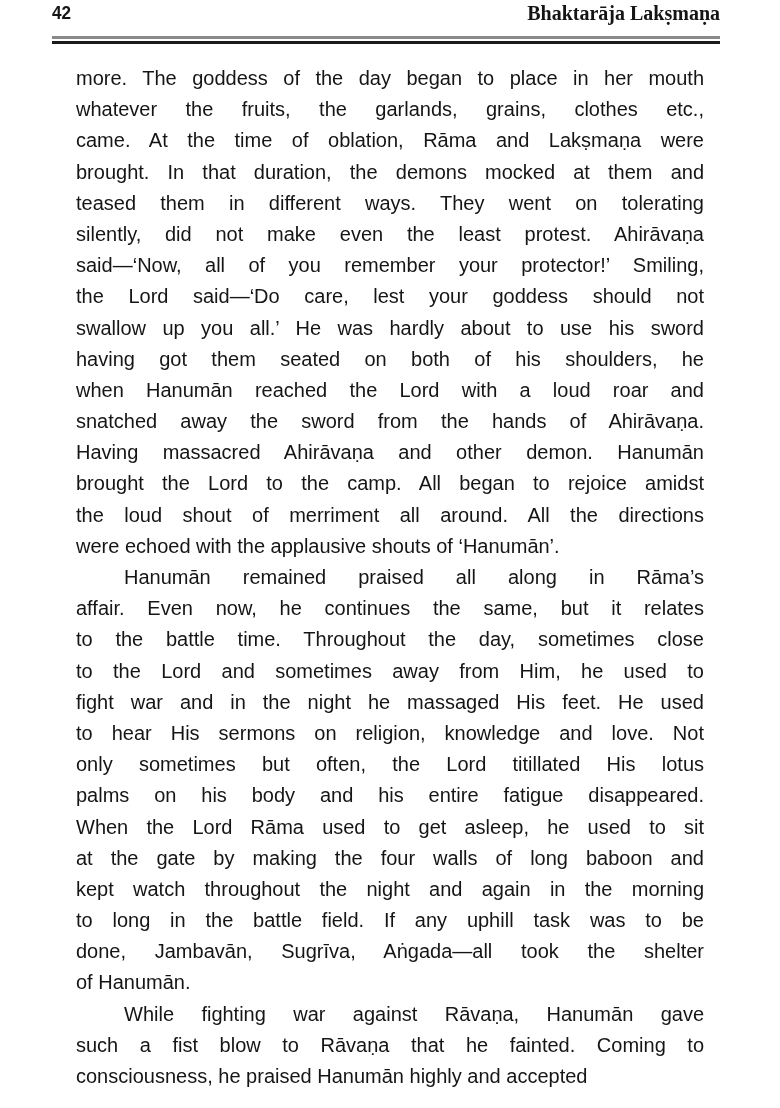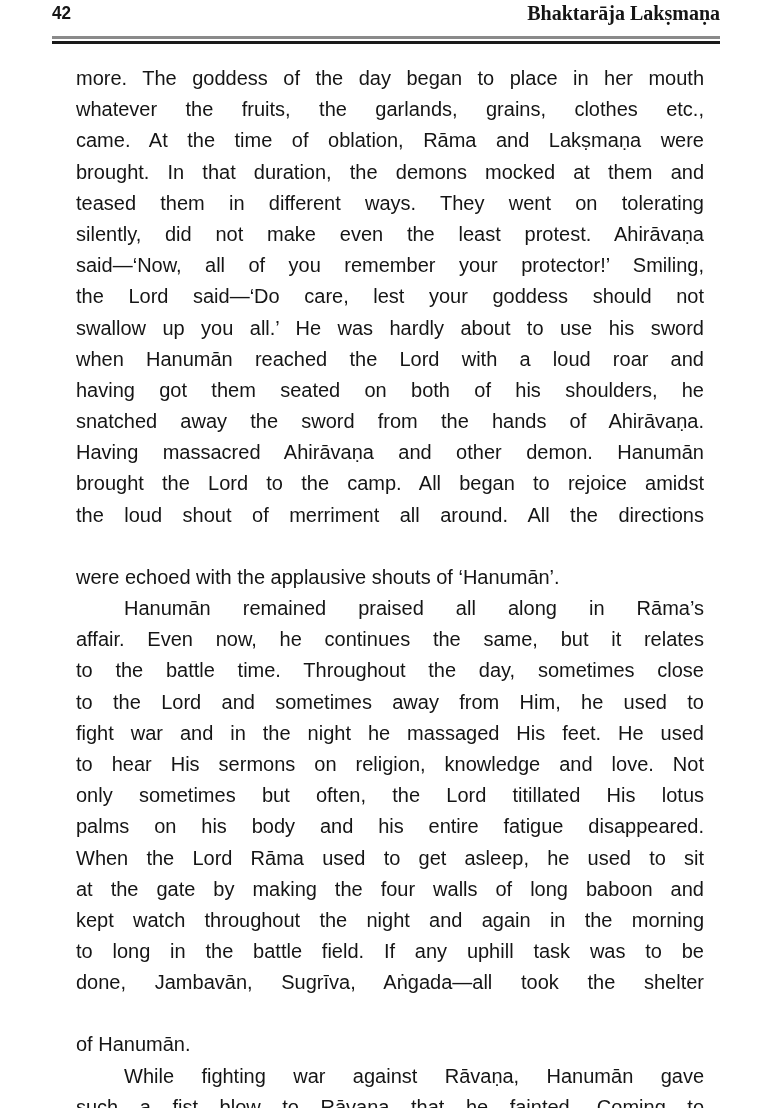--- a/index.html
+++ b/index.html
@@ -28,21 +28,21 @@
   .rule .thin { position: absolute; left: 0; right: 0; top: 0; height: 3px; background: #8a8a8a; }
   .rule .thick { position: absolute; left: 0; right: 0; top: 5px; height: 3px; background: #1a1a1a; }
   .body-text {
     position: absolute; left: 76px; width: 628px; top: 63px;
     font-size: 20px; line-height: 31.2px;
   }
   .line {
     display: block; white-space: nowrap; text-align: justify;
     text-align-last: justify; height: 31.2px; overflow: hidden;
   }
-  .line.last { text-align-last: left; margin-top: 31px; }
+  .line.last { text-align-last: left; }
   .line.indent { text-indent: 48px; }
 </style>
 </head>
 <body>
 
 <div class="page">
   <div class="header">
     <span class="page-number">42</span>
     <span class="running-title">Bhaktarāja Lakṣmaṇa</span>
   </div>
@@ -54,22 +54,22 @@
       <div>
         <span class="line">more. The goddess of the day began to place in her mouth</span>
         <span class="line">whatever the fruits, the garlands, grains, clothes etc.,</span>
         <span class="line">came. At the time of oblation, Rāma and Lakṣmaṇa were</span>
         <span class="line">brought. In that duration, the demons mocked at them and</span>
         <span class="line">teased them in different ways. They went on tolerating</span>
         <span class="line">silently, did not make even the least protest. Ahirāvaṇa</span>
         <span class="line">said—‘Now, all of you remember your protector!’ Smiling,</span>
         <span class="line">the Lord said—‘Do care, lest your goddess should not</span>
         <span class="line">swallow  up you all.’ He was hardly about to use his sword</span>
+        <span class="line">having got them seated on both of his shoulders, he</span>
         <span class="line">when Hanumān reached the Lord with a loud roar and</span>
-        <span class="line">having got them seated on both of his shoulders, he</span>
         <span class="line">snatched away the sword from the hands of Ahirāvaṇa.</span>
         <span class="line">Having massacred Ahirāvaṇa and other demon. Hanumān</span>
         <span class="line">brought the Lord to the camp. All began to rejoice amidst</span>
         <span class="line">the loud shout of merriment all around. All the directions</span>
         <span class="line last">were echoed with the applausive shouts of ‘Hanumān’.</span>
       </div>
       <div>
         <span class="line indent">Hanumān remained praised all along in Rāma’s</span>
         <span class="line">affair. Even now, he continues the same, but it relates</span>
         <span class="line">to the battle time. Throughout the day, sometimes close</span>

